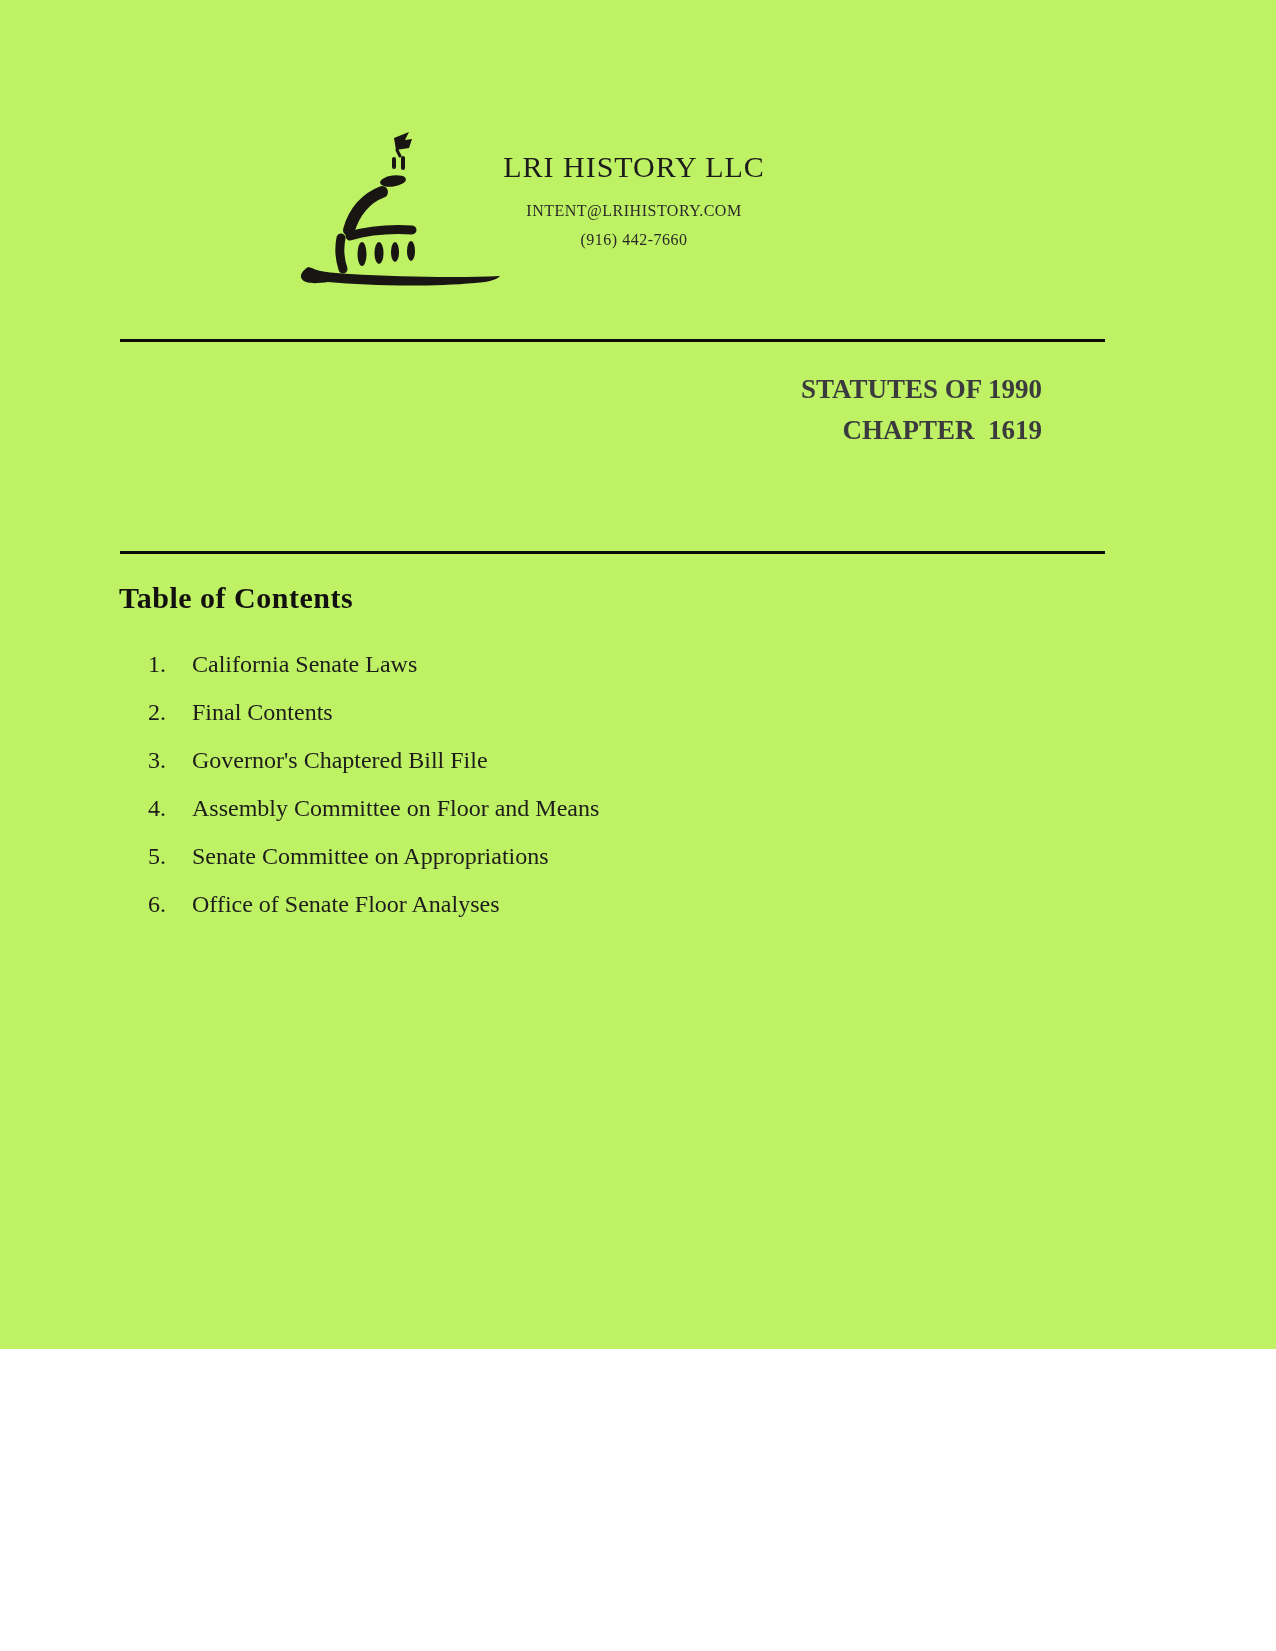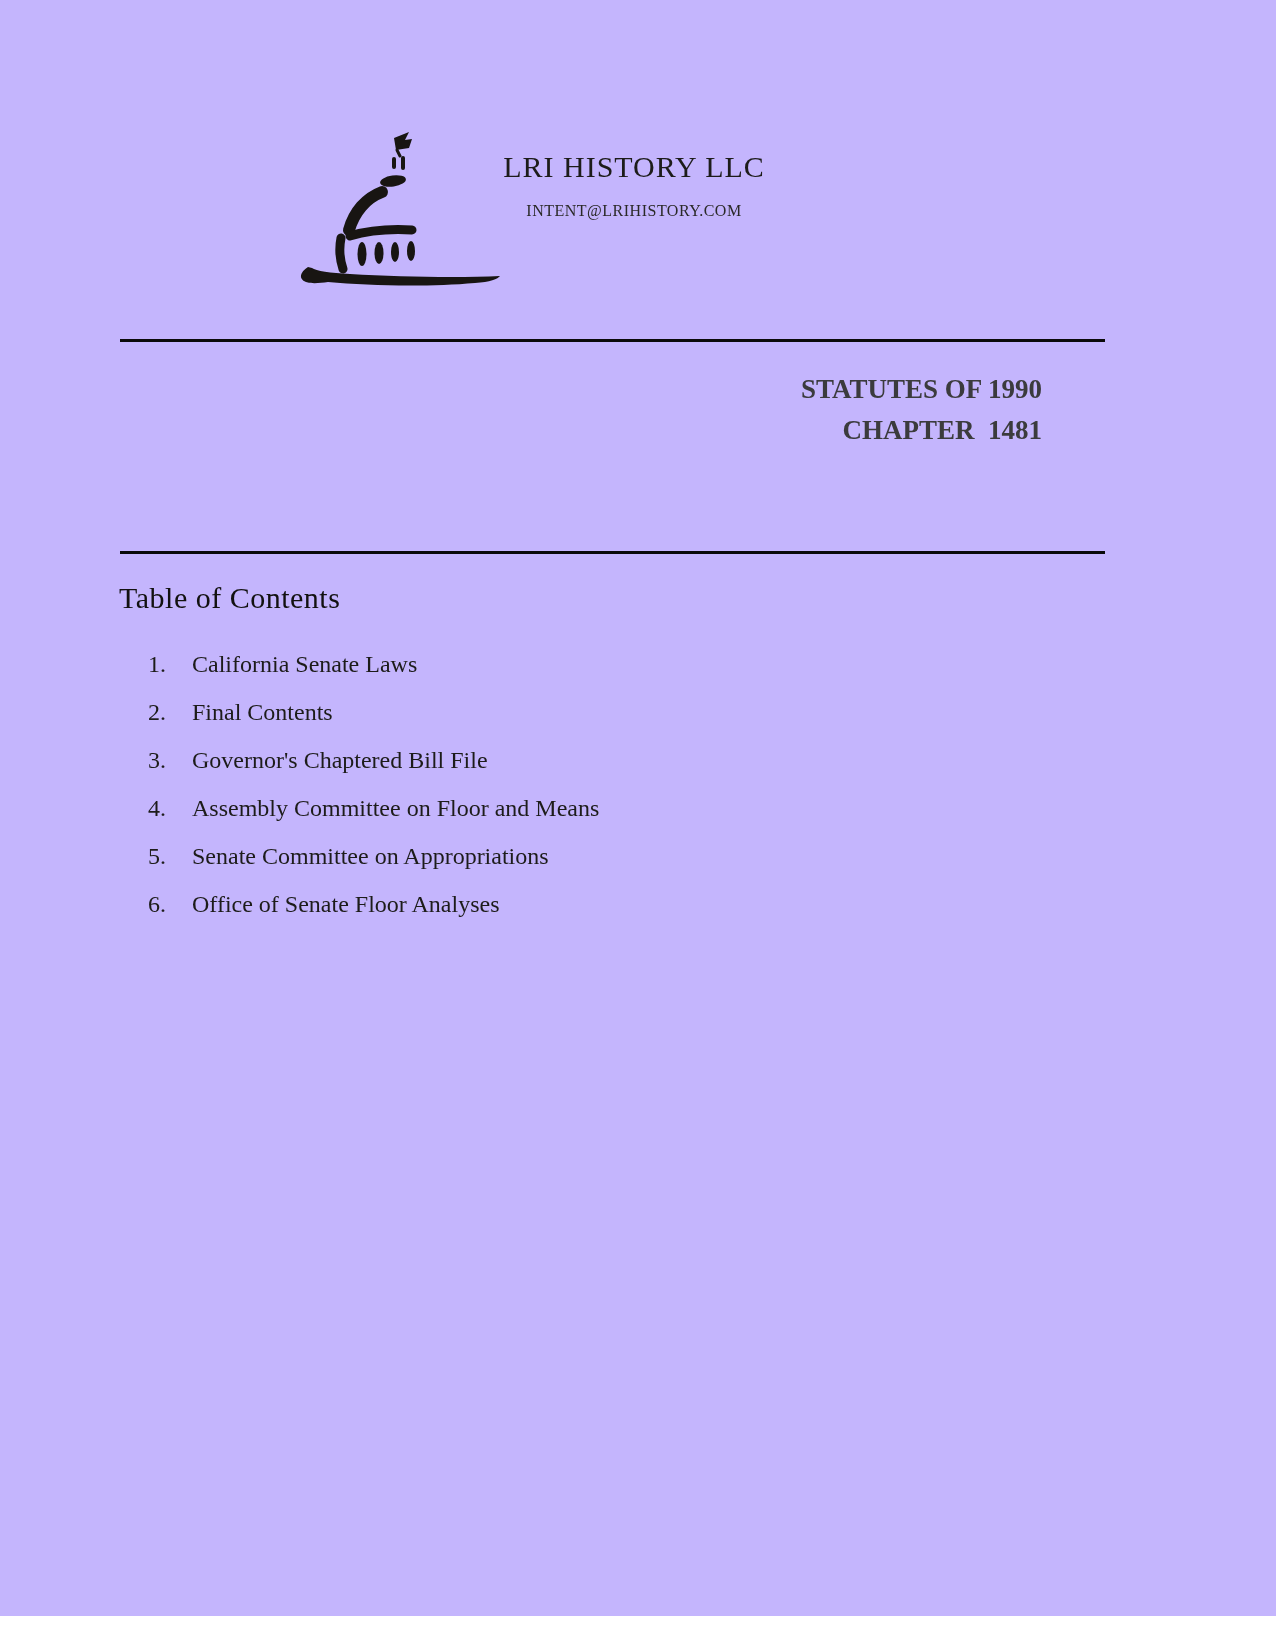--- a/index.html
+++ b/index.html
@@ -2,22 +2,22 @@
 <html><head>
 <meta charset="utf-8">
 <style>
   * { margin: 0; padding: 0; box-sizing: border-box; }
   html, body { background: #ffffff; }
   body { font-family: "Liberation Serif", serif; }
 
   .page {
     position: relative;
     width: 1276px;
-    height: 1616px;
-    background: #c4b5fd;
+    height: 1349px;
+    background: #bef264;
     overflow: hidden;
   }
 
   
   .logo-wrap {
     position: absolute;
     left: 290px;
     top: 126px;
     width: 225px;
     height: 162px;
@@ -71,21 +71,21 @@
     line-height: 41px;
     white-space: pre;
   }
 
   
   .toc-title {
     position: absolute;
     left: 119px;
     top: 581px;
     font-size: 30px;
-    font-weight: normal;
+    font-weight: bold;
     color: #121110;
     letter-spacing: 0.5px;
   }
 
   .toc-list {
     position: absolute;
     left: 148px;
     top: 652px;
     width: 750px;
     list-style: none;
@@ -132,29 +132,30 @@
       <ellipse cx="121" cy="125" rx="4" ry="10" fill="#181512"></ellipse>
 
       <path d="M18 141 C 10 146, 8 153, 16 156 C 22 158, 30 157, 38 156 C 80 160, 140 161, 185 157 C 200 156, 208 153, 210 150 C 170 152, 110 151, 60 148 C 40 147, 26 145, 22 142 Z" fill="#181512"></path>
     </svg>
   </div>
 
   <div class="company">
     <div class="company-name">LRI HISTORY LLC</div>
     <div class="company-contact">
       <div>INTENT@LRIHISTORY.COM</div>
+      <div>(916) 442-7660</div>
     </div>
   </div>
 
   <div class="rule rule-1"></div>
   <div class="rule rule-2"></div>
 
   <div class="statutes">
     <div>STATUTES OF 1990</div>
-    <div>CHAPTER  1481</div>
+    <div>CHAPTER  1619</div>
   </div>
 
   <div class="toc-title">Table of Contents</div>
 
   <div class="toc-list">
     <div class="toc-item">
       <span class="toc-num">1.</span>
       <span class="toc-label">California Senate Laws</span>
     </div>
     <div class="toc-item">

